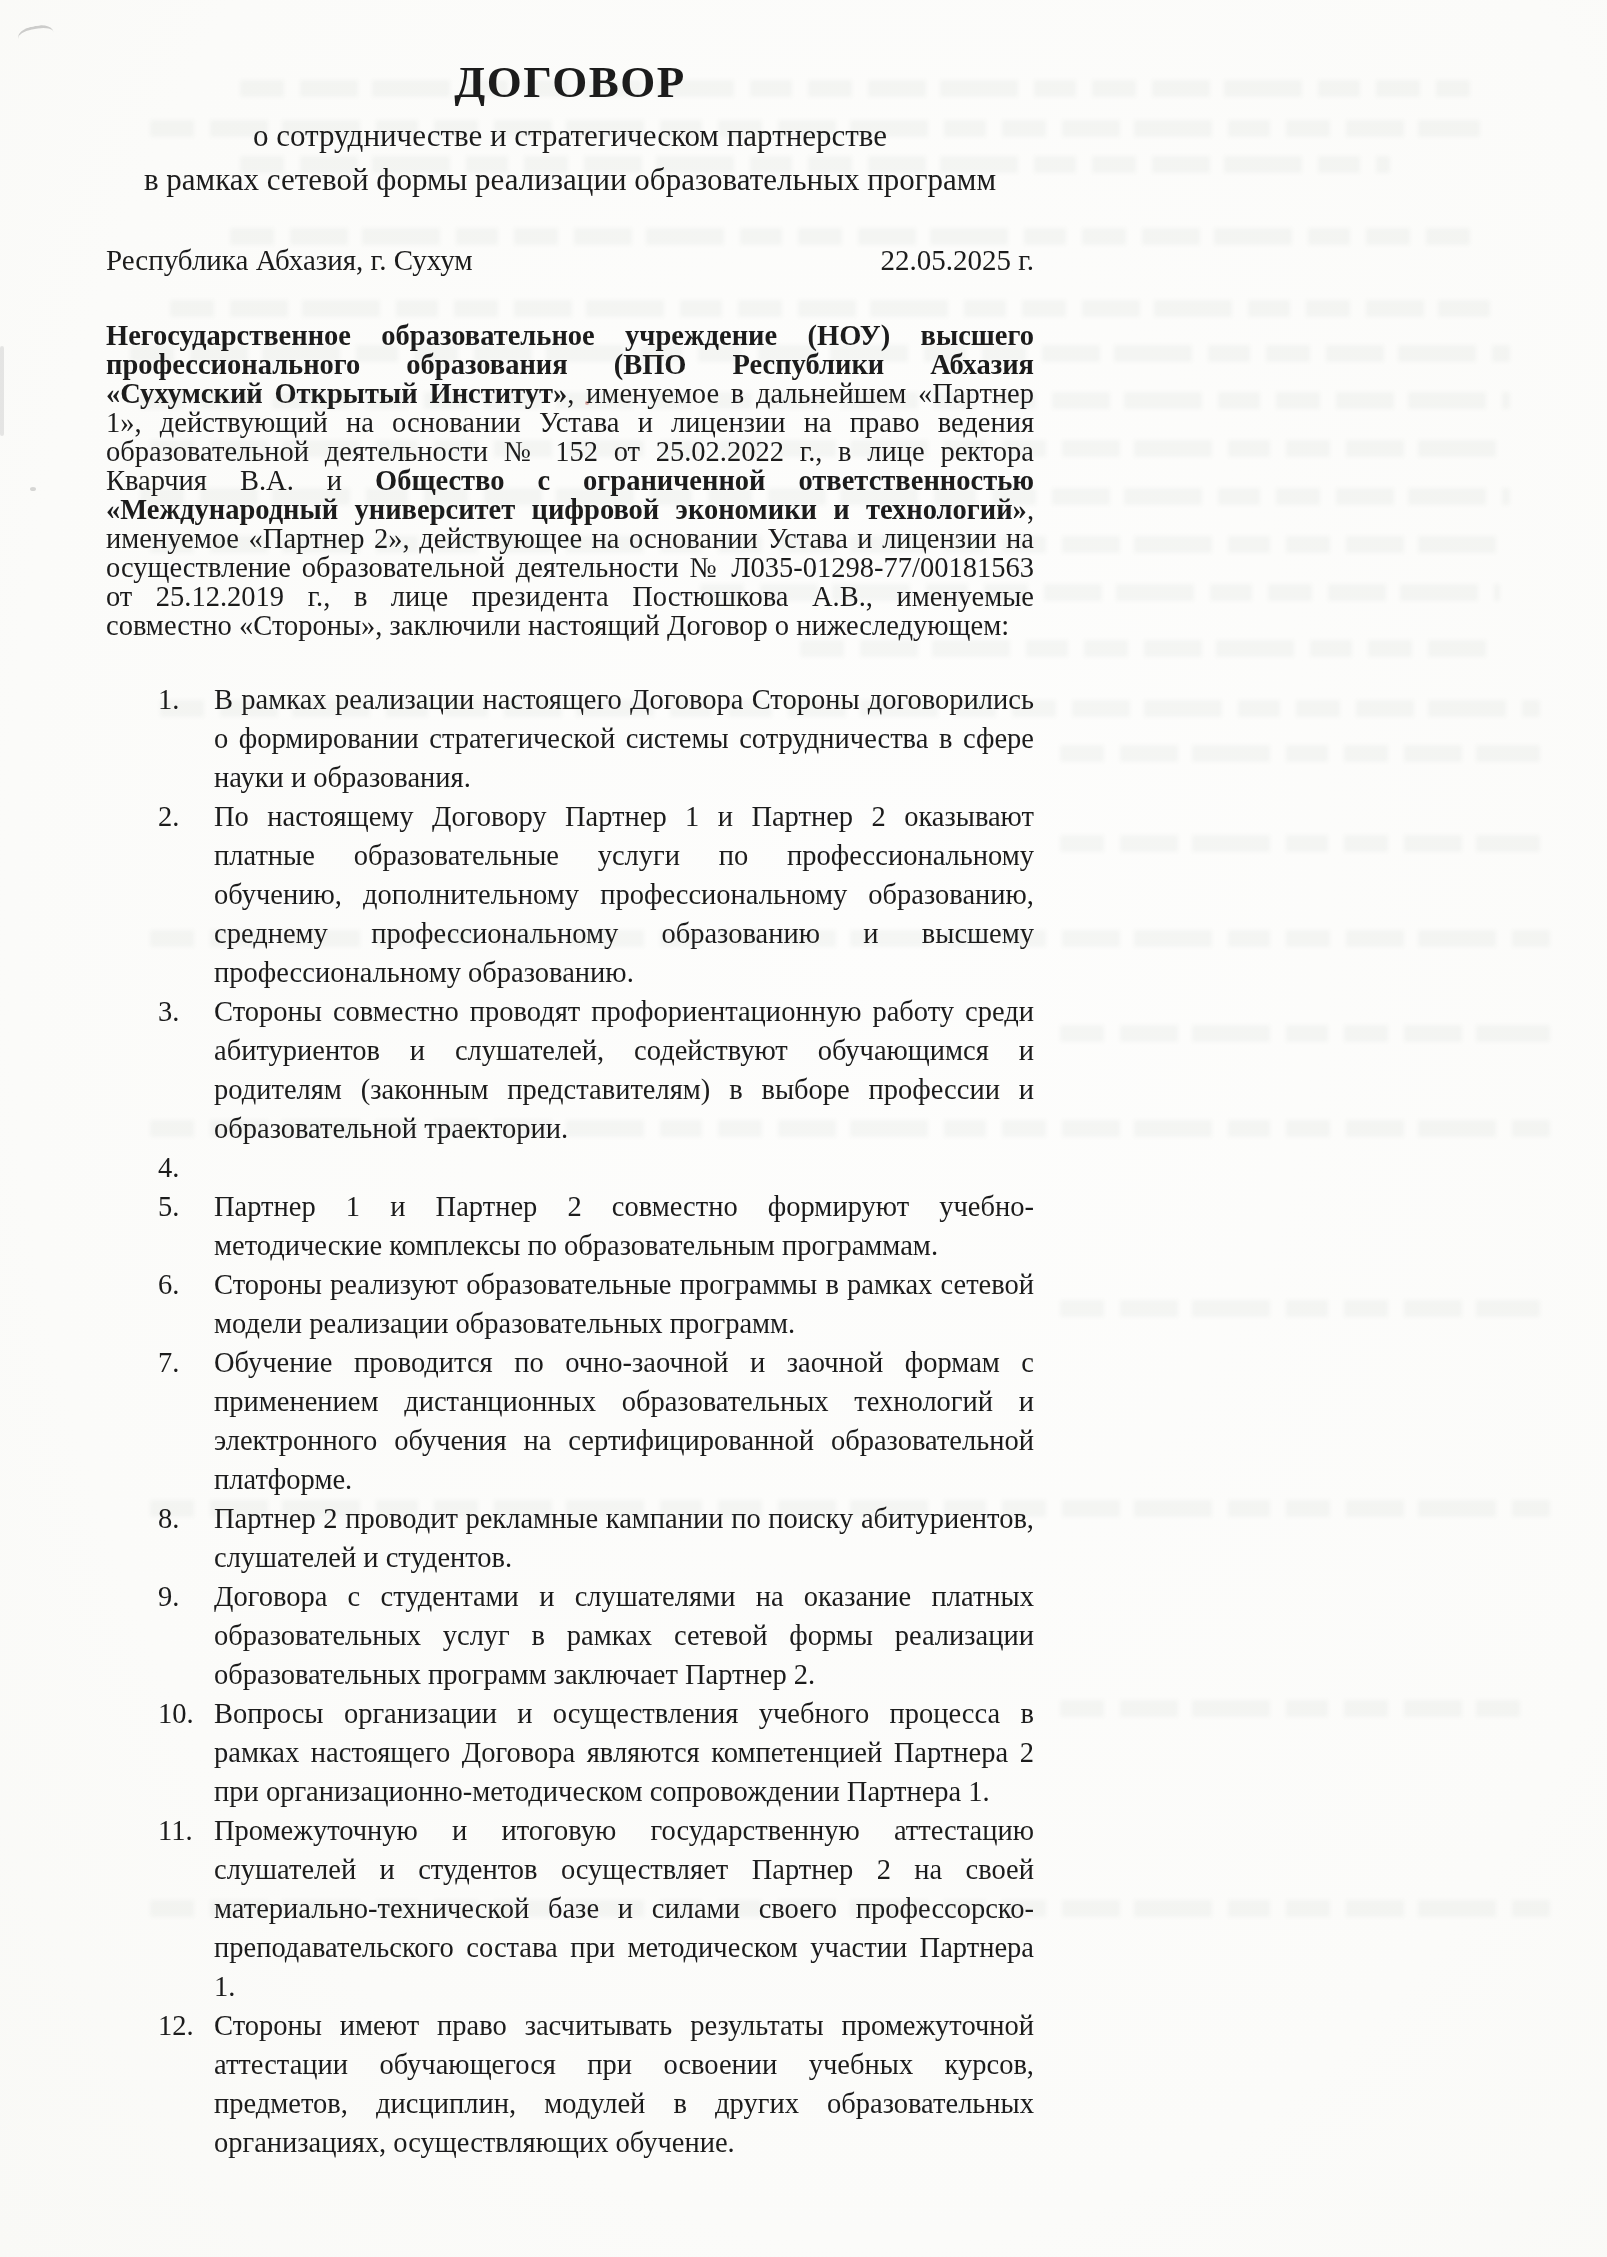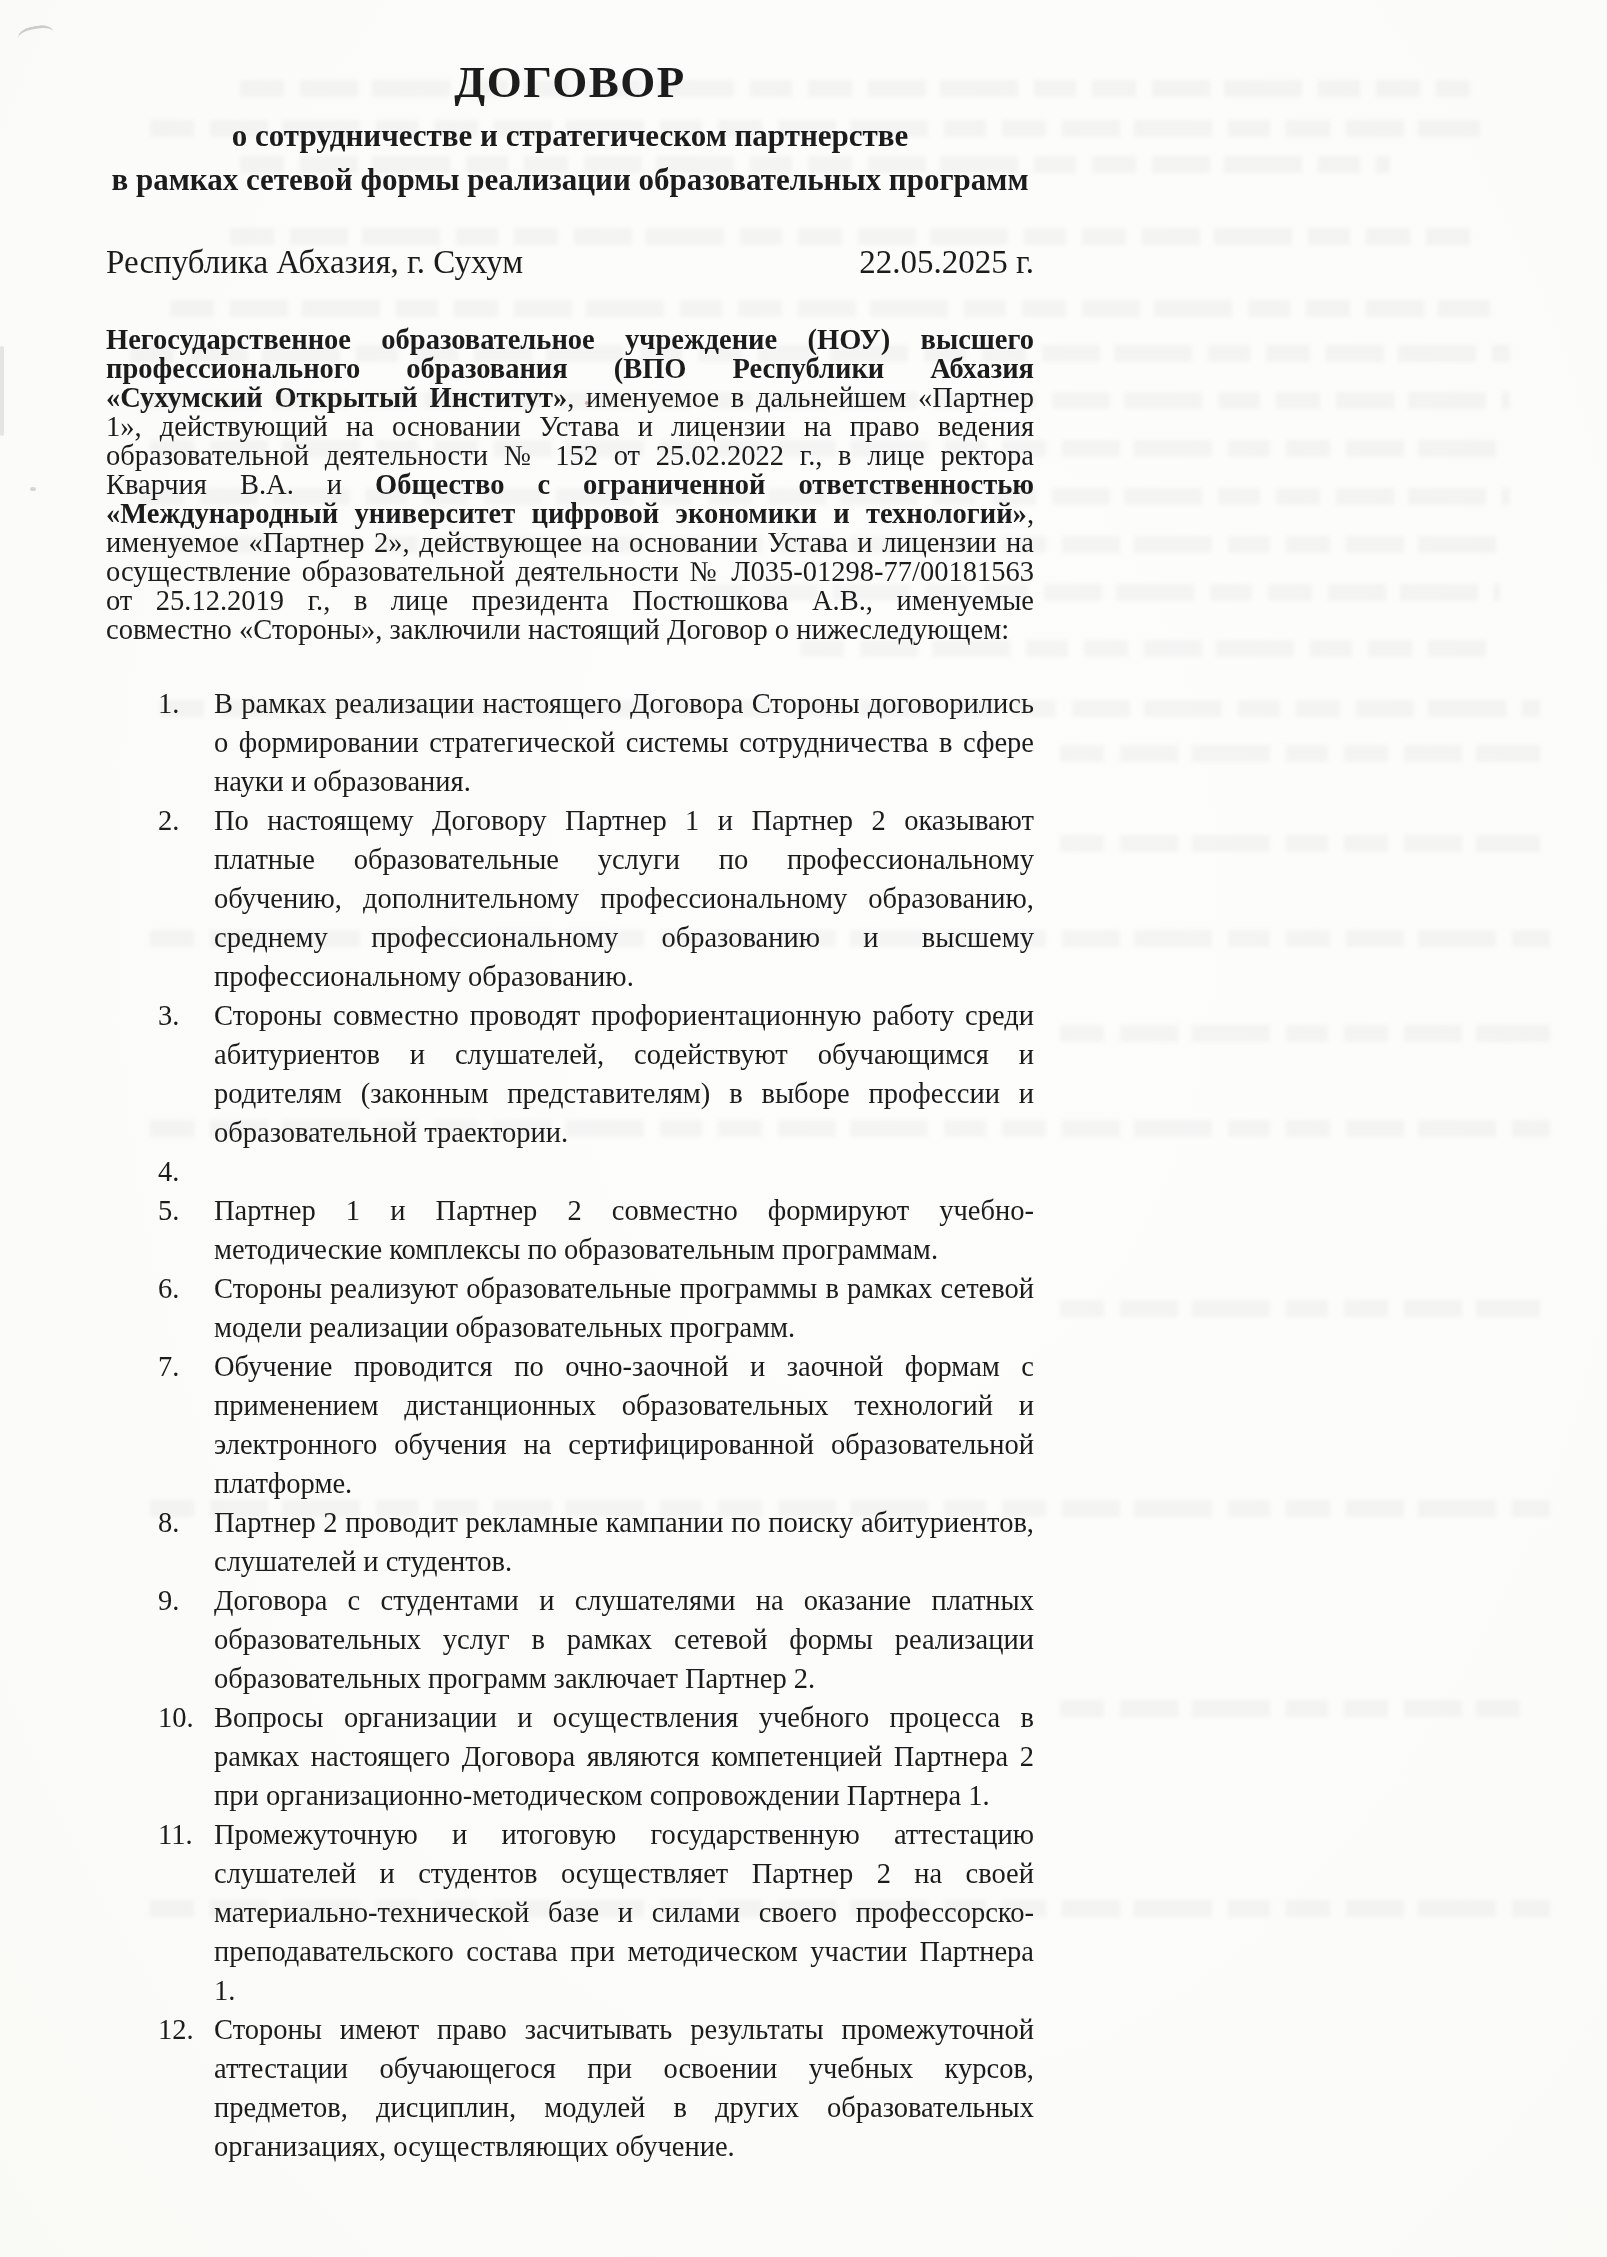--- a/index.html
+++ b/index.html
@@ -26,29 +26,29 @@
     margin: 56px 0 0 0;
     text-align: center;
     font-size: 45px;
     font-weight: 700;
     letter-spacing: 1.5px;
   }
 
   .subtitle {
     margin-top: 6px;
     text-align: center;
-    font-weight: 700;
+    font-weight: 400;
     font-size: 31px;
     line-height: 44px;
   }
 
   .meta {
     display: flex;
     justify-content: space-between;
-    font-size: 33px;
+    font-size: 29px;
     margin-top: 42px;
   }
 
   .preamble {
     margin: 44px 0 0 0;
     font-size: 28.5px;
     line-height: 29px;
     text-align: justify;
     text-align-last: left;
   }

